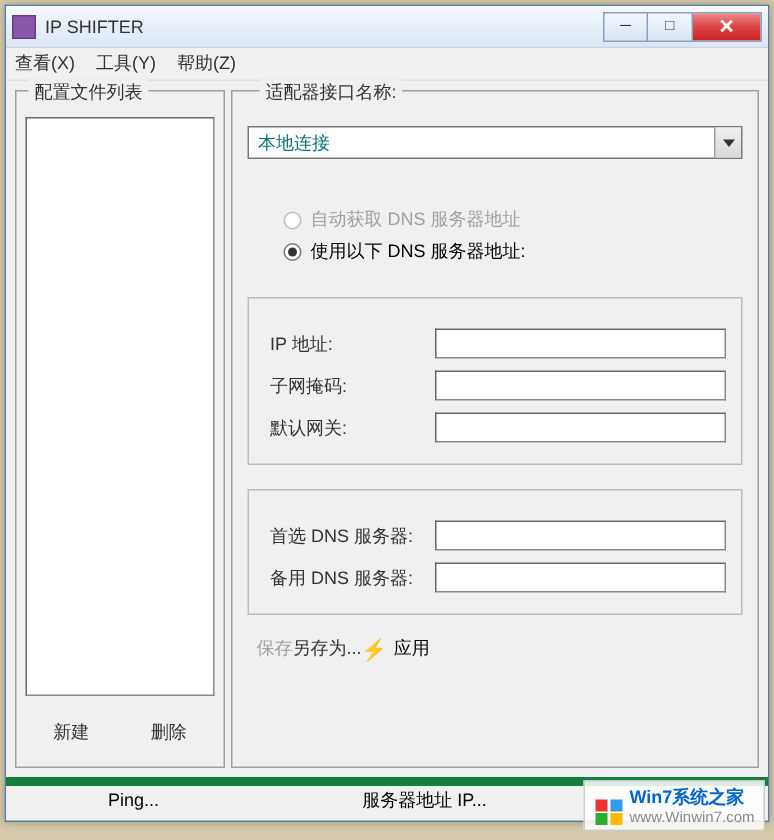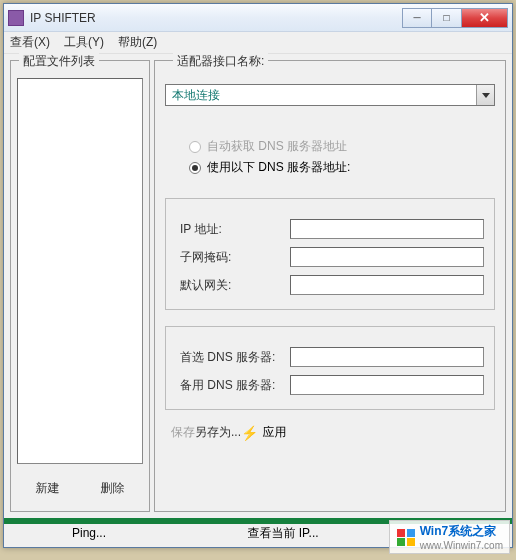--- a/index.html
+++ b/index.html
@@ -36,21 +36,21 @@
 .field-label { width: 110px; color: #333; }
 .ipinput { flex: 1; height: 20px; border: 1px solid #888; border-top-color: #666; border-left-color: #666; background: #fff; }
 .rightbtns { display: flex; justify-content: flex-start; padding: 14px 6px 0 6px; }
 .rightbtns .txtbtn.dis { color: #a0a0a0; }
 .apply { display: flex; align-items: center; gap: 4px; }
 .bolt { color: #e6b800; font-size: 14px; }
 .footer { height: 24px; display: flex; align-items: center; padding: 0 10px; border-top: 6px solid #15803d; background: #f0f0f0; }
 .footer .f1 { width: 150px; text-align: center; }
 .footer .f2 { flex: 1; text-align: center; }
 .footer .f3 { width: 100px; }
-.watermark { position: absolute; right: 6px; bottom: 6px; display: flex; align-items: center; gap: 4px; background: rgba(255,255,255,0.85); padding: 2px 6px; border: 1px solid #ccc; font-size: 12px; margin-top: 26px; }
+.watermark { position: absolute; right: 6px; bottom: 6px; display: flex; align-items: flex-end; gap: 4px; background: rgba(255,255,255,0.85); padding: 2px 6px; border: 1px solid #ccc; font-size: 12px; margin-top: 26px; }
 .wmlogo { display: flex; }
 .wmlogo span { width: 8px; height: 8px; margin: 1px; }
 .wmtext .blue { color: #0066cc; font-weight: bold; }
 .wmtext .grey { color: #888; font-size: 10px; display: block; }
 </style>
 </head>
 <body>
 
 <div class="window">
   <div class="titlebar">
@@ -132,21 +132,21 @@
         <span class="apply">
           <span class="bolt">⚡</span>
           <span>应用</span>
         </span>
       </div>
     </div>
   </div>
 
   <div class="footer">
     <span class="f1">Ping...</span>
-    <span class="f2">查看当前 IP...</span>
+    <span class="f2">服务器地址 IP...</span>
     <span class="f3" style="visibility:hidden">退出</span>
   </div>
 </div>
 
 <div class="watermark">
   <div class="wmlogo">
     <div>
         <span style="background:#e33;display:block"></span>
         <span style="background:#3a3;display:block"></span>
       </div>

